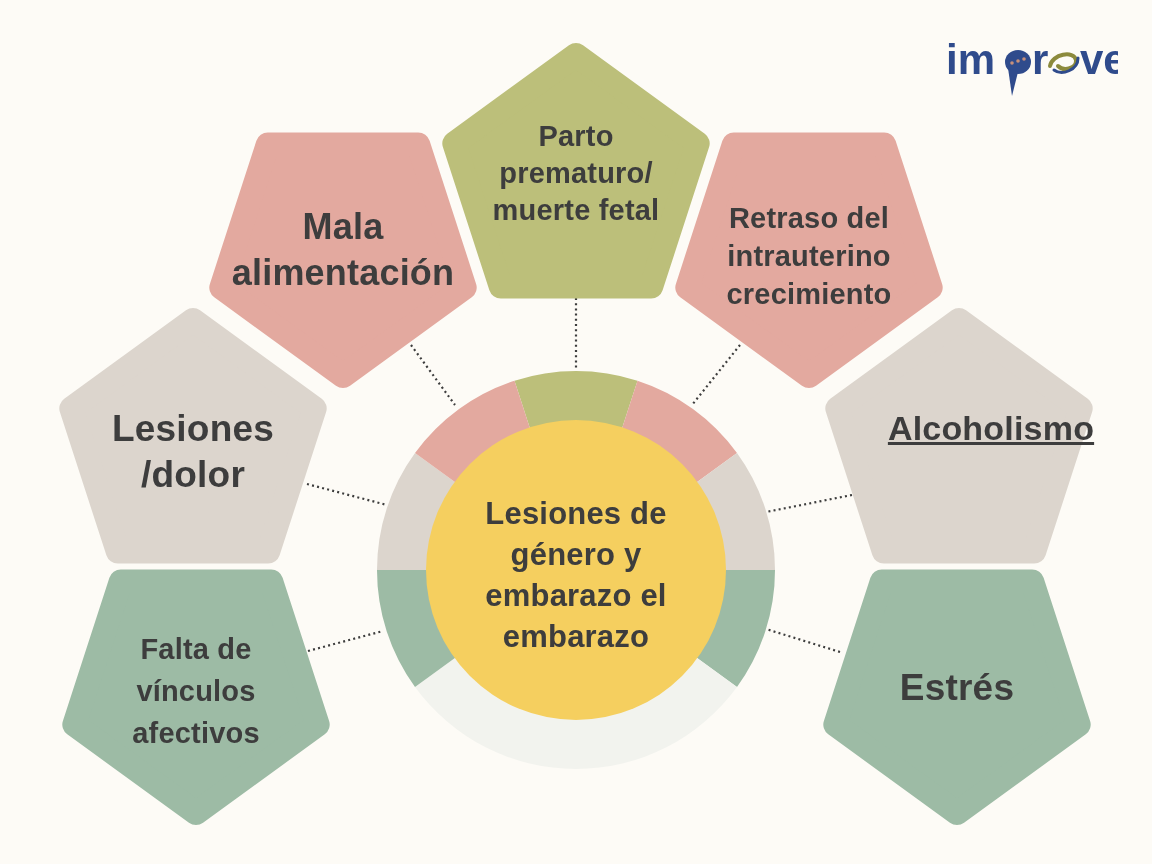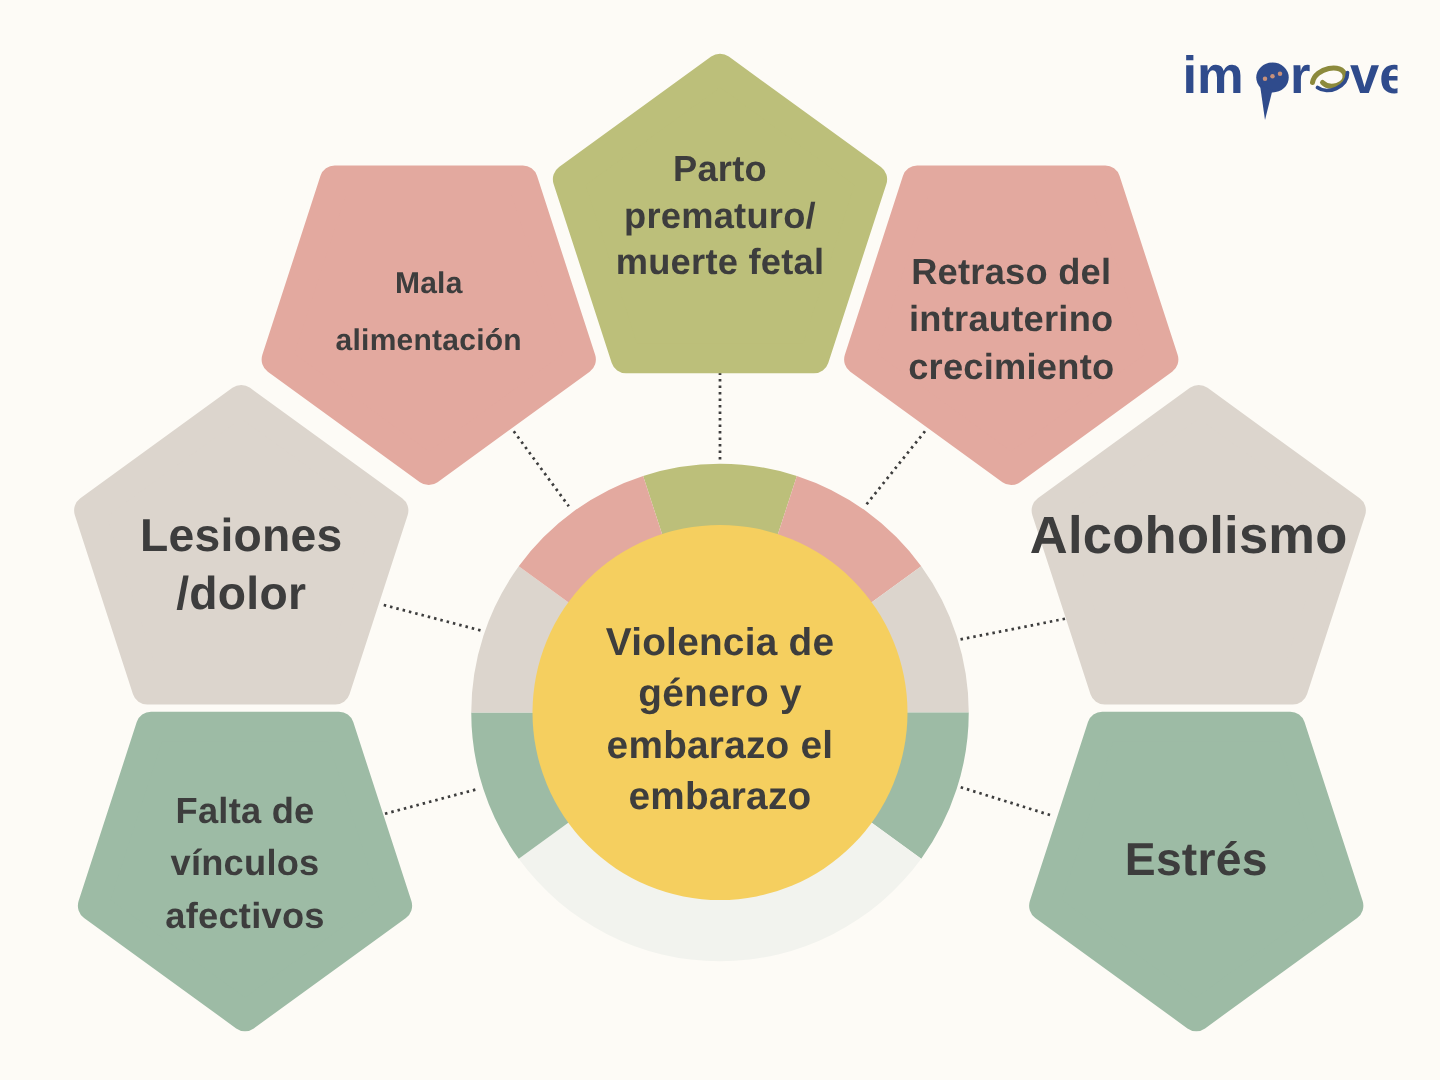--- a/index.html
+++ b/index.html
@@ -57,49 +57,49 @@
         <polygon points="343.0,376.0 221.3,287.6 267.8,144.4 418.2,144.4 464.7,287.6" fill="#e3a99f" stroke="#e3a99f" stroke-width="24" stroke-linejoin="round"></polygon>
         <polygon points="809.0,376.0 687.3,287.6 733.8,144.4 884.2,144.4 930.7,287.6" fill="#e3a99f" stroke="#e3a99f" stroke-width="24" stroke-linejoin="round"></polygon>
         <polygon points="193.0,320.0 314.7,408.4 268.2,551.6 117.8,551.6 71.3,408.4" fill="#dcd5cd" stroke="#dcd5cd" stroke-width="24" stroke-linejoin="round"></polygon>
         <polygon points="959.0,320.0 1080.7,408.4 1034.2,551.6 883.8,551.6 837.3,408.4" fill="#dcd5cd" stroke="#dcd5cd" stroke-width="24" stroke-linejoin="round"></polygon>
         <polygon points="196.0,813.0 74.3,724.6 120.8,581.4 271.2,581.4 317.7,724.6" fill="#9dbba5" stroke="#9dbba5" stroke-width="24" stroke-linejoin="round"></polygon>
         <polygon points="957.0,813.0 835.3,724.6 881.8,581.4 1032.2,581.4 1078.7,724.6" fill="#9dbba5" stroke="#9dbba5" stroke-width="24" stroke-linejoin="round"></polygon>
       </g>
   </svg>
 
   <div class="label" style="left:436px; top:470px; width:280px; height:210px; font-size:31px; line-height:41px;">
-    <span>Violencia de</span>
+    <span>Lesiones de</span>
     <span>género y</span>
     <span>embarazo el</span>
     <span>embarazo</span>
   </div>
 
   <div class="label" style="left:456px; top:113px; width:240px; height:120px; font-size:29px; line-height:37px;">
     <span>Parto</span>
     <span>prematuro/</span>
     <span>muerte fetal</span>
   </div>
 
-  <div class="label" style="left:203px; top:200px; width:280px; height:100px; font-size:24px; line-height:46px;">
+  <div class="label" style="left:203px; top:200px; width:280px; height:100px; font-size:36px; line-height:46px;">
     <span>Mala</span>
     <span>alimentación</span>
   </div>
 
   <div class="label" style="left:679px; top:196px; width:260px; height:120px; font-size:29px; line-height:38px;">
     <span>Retraso del</span>
     <span>intrauterino</span>
     <span>crecimiento</span>
   </div>
 
   <div class="label" style="left:73px; top:402px; width:240px; height:100px; font-size:37px; line-height:46px;">
     <span>Lesiones</span>
     <span>/dolor</span>
   </div>
 
-  <div class="label" style="left:821px; top:405px; width:260px; height:46px; font-size:42px; line-height:44px;">
+  <div class="label" style="left:861px; top:405px; width:260px; height:46px; font-size:34px; line-height:44px;text-decoration:underline;">
     <span>Alcoholismo</span>
   </div>
 
   <div class="label" style="left:76px; top:626px; width:240px; height:130px; font-size:29px; line-height:42px;">
     <span>Falta de</span>
     <span>vínculos</span>
     <span>afectivos</span>
   </div>
 
   <div class="label" style="left:837px; top:664px; width:240px; height:48px; font-size:37px; line-height:46px;">

